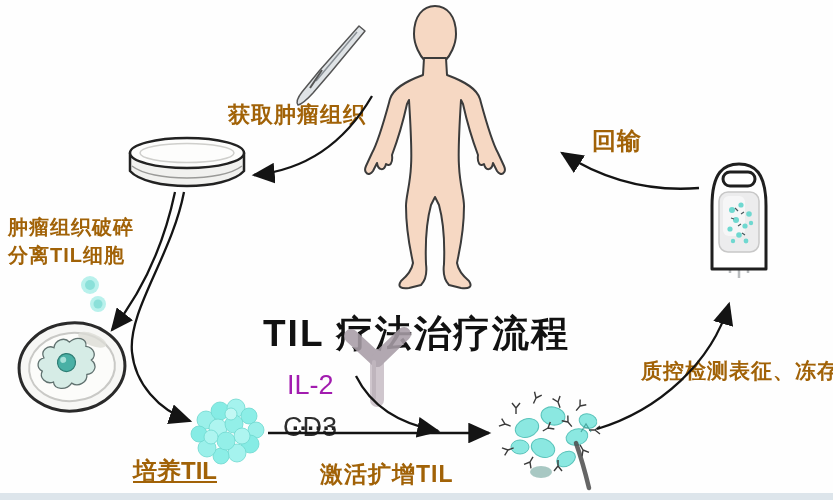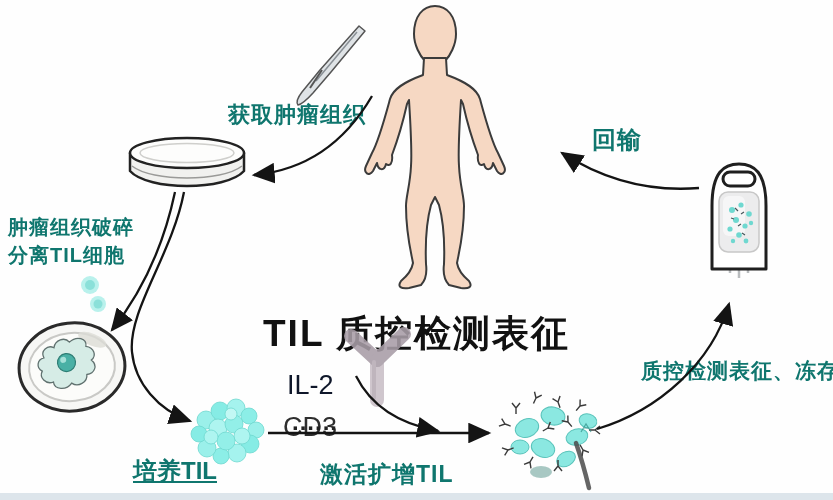--- a/index.html
+++ b/index.html
@@ -1,34 +1,34 @@
 <!DOCTYPE html>
 <html><head>
 <meta charset="utf-8">
 <style>
   html,body{margin:0;padding:0;background:#ffffff;}
   #stage{
     position:relative; width:833px; height:500px; overflow:hidden;
     background:#fefefe; font-family:"Liberation Sans", sans-serif;
   }
   .lbl{
-    position:absolute; font-weight:bold; color:#0f766e;
+    position:absolute; font-weight:bold; color:#a16207;
     white-space:nowrap; line-height:1.15; letter-spacing:1px;
   }
   #harvest-label   { left:228px; top:102px; font-size:22px; }
   #crush-label     { left:8px;   top:216px; font-size:20px; }
   #crush-label div { margin-bottom:5px; }
   #culture-label   { left:133px; top:457px; font-size:24px; letter-spacing:0;text-decoration:underline; }
   #main-title      { left:263px; top:313px; font-size:37px; letter-spacing:2px; color:#111; }
-  #il2-label       { left:287px; top:370px; font-size:27px; font-weight:normal; color:#0f172a; letter-spacing:0;}
+  #il2-label       { left:287px; top:370px; font-size:27px; font-weight:normal; color:#a21caf; letter-spacing:0;}
   #cd3-label       { left:283px; top:412px; font-size:27px; font-weight:normal; color:#2e2e2e; letter-spacing:0;}
   #dots-label      { left:292px; top:408px; font-size:24px; letter-spacing:1px; color:#222;}
   #activate-label  { left:320px; top:461px; font-size:23px; }
   #qc-label        { left:641px; top:359px; font-size:21px; }
-  #reinfusion-label{ left:592px; top:127px; font-size:24px;font-family:Liberation Serif, serif; }
+  #reinfusion-label{ left:592px; top:127px; font-size:24px; }
   #watermark       { left:588px; top:448px; font-size:35px; font-weight:normal;
                      color:#c4c6c8; letter-spacing:1px; }
   #bottom-strip{
     position:absolute; left:0; bottom:0; width:833px; height:7px; background:#dde5eb;
   }
   #art{ position:absolute; left:0; top:0; pointer-events:none; }
 </style>
 </head>
 <body>
 
@@ -36,21 +36,21 @@
 
   <div class="lbl" id="harvest-label">获取肿瘤组织</div>
 
   <div class="lbl" id="crush-label">
     <div>肿瘤组织破碎</div>
     <div>分离TIL细胞</div>
   </div>
 
   <div class="lbl" id="culture-label">培养TIL</div>
 
-  <div class="lbl" id="main-title">TIL 质控检测表征</div>
+  <div class="lbl" id="main-title">TIL 疗法治疗流程</div>
 
   <div class="lbl" id="il2-label">IL-2</div>
 
   <div class="lbl" id="cd3-label">CD3</div>
 
   <div class="lbl" id="dots-label">......</div>
 
   <div class="lbl" id="activate-label">激活扩增TIL</div>
 
   <div class="lbl" id="qc-label">质控检测表征、冻存</div>

